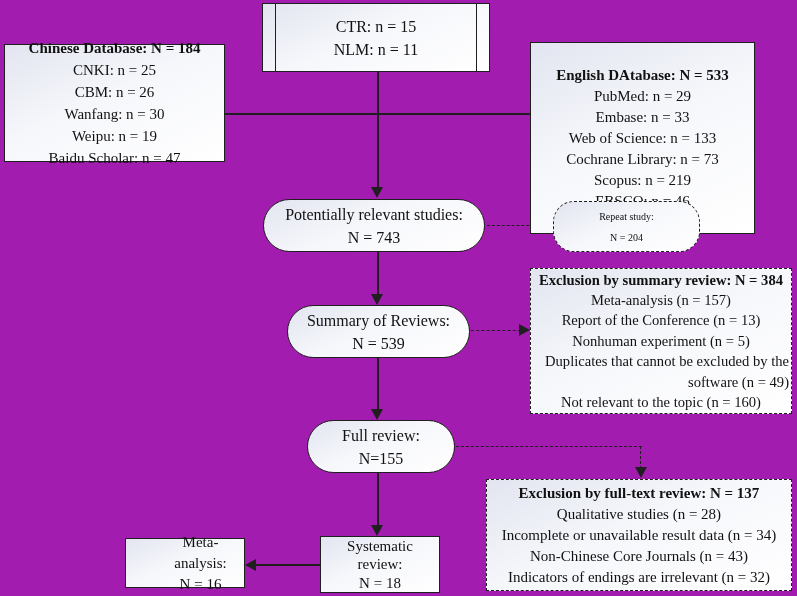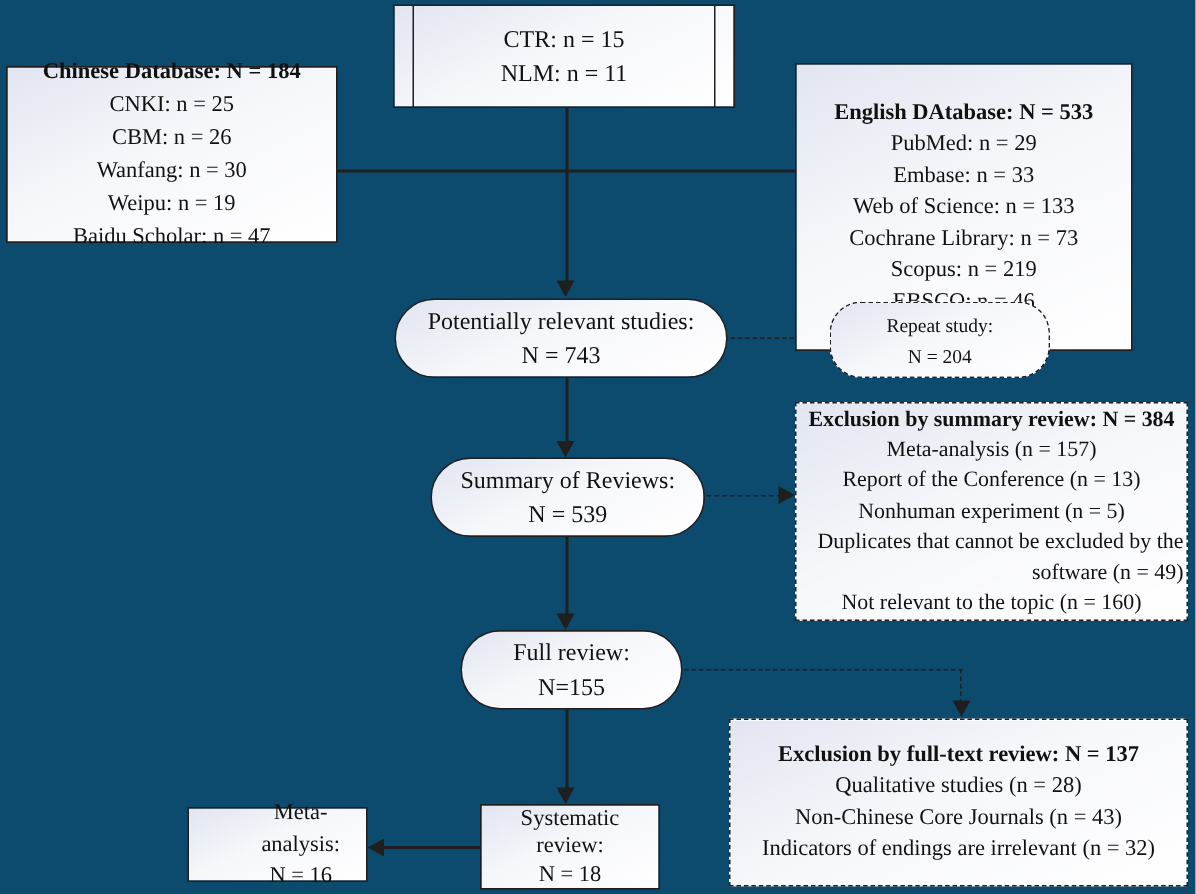--- a/index.html
+++ b/index.html
@@ -1,18 +1,18 @@
 <!DOCTYPE html>
 <html><head>
 <meta charset="utf-8">
 <style>
   * { margin:0; padding:0; box-sizing:border-box; }
   html,body { background:#ffffff; }
   .stage {
-    position:relative; width:797px; height:596px; background:#0c4a6e;
+    position:relative; width:797px; height:596px; background:#a21caf;
     font-family:"Liberation Serif","DejaVu Serif",serif;
     color:#111; overflow:hidden;
   }
   .box {
     position:absolute;
     border:1.5px solid #1f1f1f;
     background:linear-gradient(155deg,#e2e5f0 0%,#f6f7fb 45%,#ffffff 100%);
     display:flex; flex-direction:column; justify-content:center; align-items:center;
     text-align:center;
   }
@@ -27,21 +27,21 @@
   .dashline-v { position:absolute; width:0; border-left:1.7px dashed #1f1f1f; }
   .ah { position:absolute; width:0; height:0; }
   .ah-down  { border-left:6px solid transparent; border-right:6px solid transparent; border-top:11px solid #1f1f1f; }
   .ah-left  { border-top:6px solid transparent; border-bottom:6px solid transparent; border-right:11px solid #1f1f1f; }
   .ah-right { border-top:6px solid transparent; border-bottom:6px solid transparent; border-left:11px solid #1f1f1f; }
 
   #registries { left:262px; top:3px;  width:228px; height:69px; font-size:16px; line-height:23px; }
   #chinese    { left:4px;   top:44px; width:221px; height:118px; font-size:15px; line-height:22px; }
   #english    { left:530px; top:42px; width:225px; height:192px; font-size:15px; line-height:21px; }
   #pool       { left:263px; top:199px; width:222px; height:53px; font-size:16px; line-height:23px; }
-  #repeat     { left:553px; top:201px; width:147px; height:51px; font-size:13px; line-height:21px;border-radius:21px; }
+  #repeat     { left:553px; top:201px; width:147px; height:51px; font-size:10px; line-height:21px;border-radius:21px; }
   #summary    { left:287px; top:305px; width:183px; height:53px; font-size:16px; line-height:23px; }
   #exclsum    { left:530px; top:268px; width:262px; height:146px; font-size:14.6px; line-height:20.4px; padding:1px 2px;text-align:right; }
   #full       { left:307px; top:420px; width:148px; height:53px; font-size:16px; line-height:23px;text-align:center; }
   #exclfull   { left:486px; top:479px; width:306px; height:112px; font-size:15px; line-height:21px; }
   #systematic { left:320px; top:536px; width:120px; height:57px; font-size:15px; line-height:18.5px; }
   #meta       { left:125px; top:538px; width:120px; height:50px; font-size:15px; line-height:21px;padding-left:31px; }
 </style>
 </head>
 <body>
 
@@ -124,20 +124,21 @@
   </div>
 
   <div class="box stadium" id="full">
     <div>Full review:</div>
     <div>N=155</div>
   </div>
 
   <div class="box dashed" id="exclfull">
     <div class="bold">Exclusion by full-text review: N = 137</div>
     <div>Qualitative studies (n = 28)</div>
+    <div>Incomplete or unavailable result data (n = 34)</div>
     <div>Non-Chinese Core Journals (n = 43)</div>
     <div>Indicators of endings are irrelevant (n = 32)</div>
   </div>
 
   <div class="box" id="systematic">
     <div>Systematic</div>
     <div>review:</div>
     <div>N = 18</div>
   </div>
 

